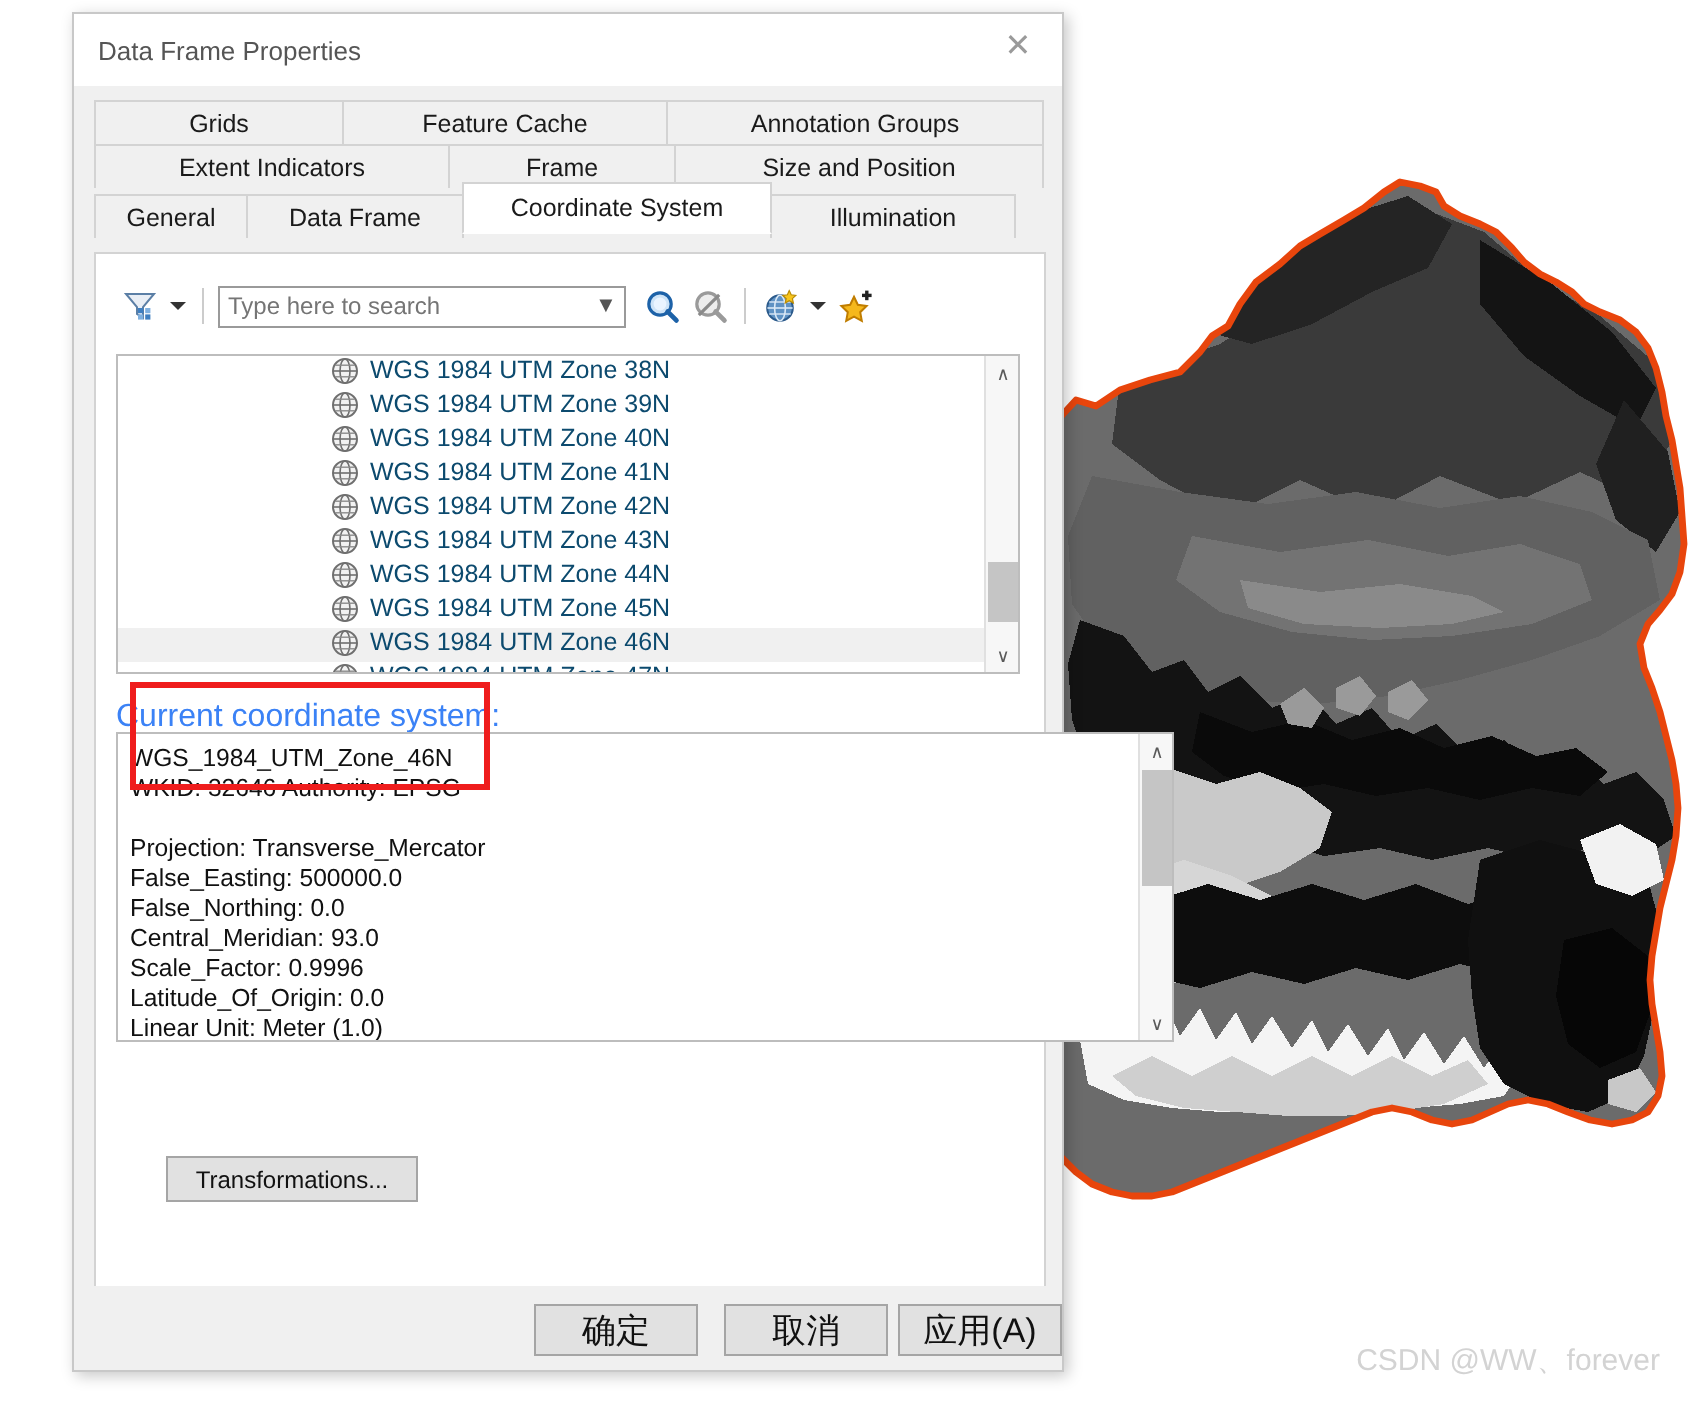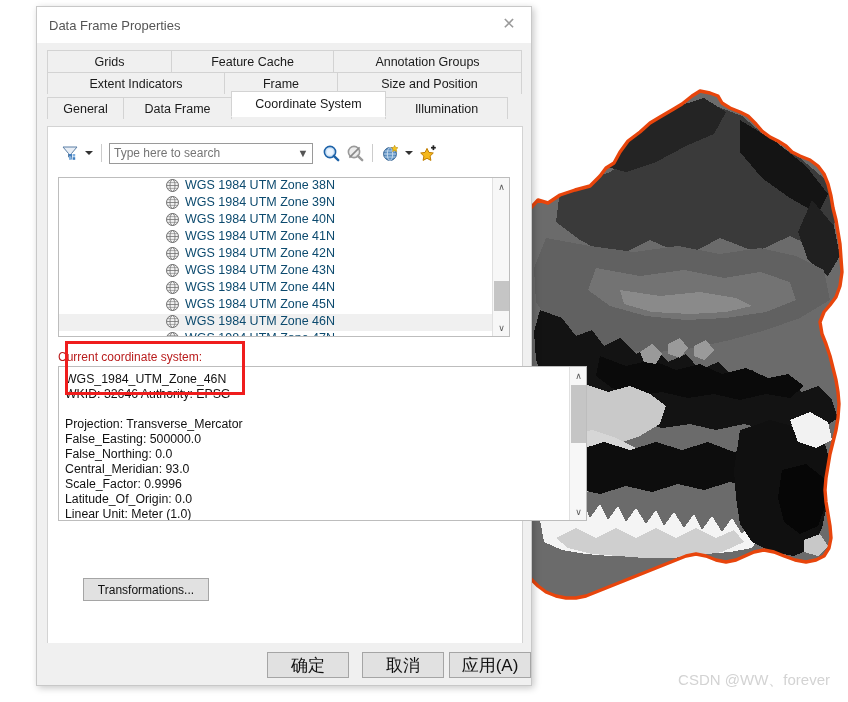--- a/index.html
+++ b/index.html
@@ -249,22 +249,22 @@
     width: 15px;
     background: #c5c5c5;
     cursor: default;
   }
 
   
   .cur-label {
     position: absolute;
     left: 10px;
     top: 223px;
-    font-size: 12px;
-    color: #b91c1c;
+    font-size: 16px;
+    color: #3b82f6;
   }
   .cur-box {
     position: absolute;
     left: 10px;
     top: 239px;
     width: 529px;
     height: 155px;
     border: 1px solid #bdbdbd;
     background: #ffffff;
     box-sizing: border-box;

